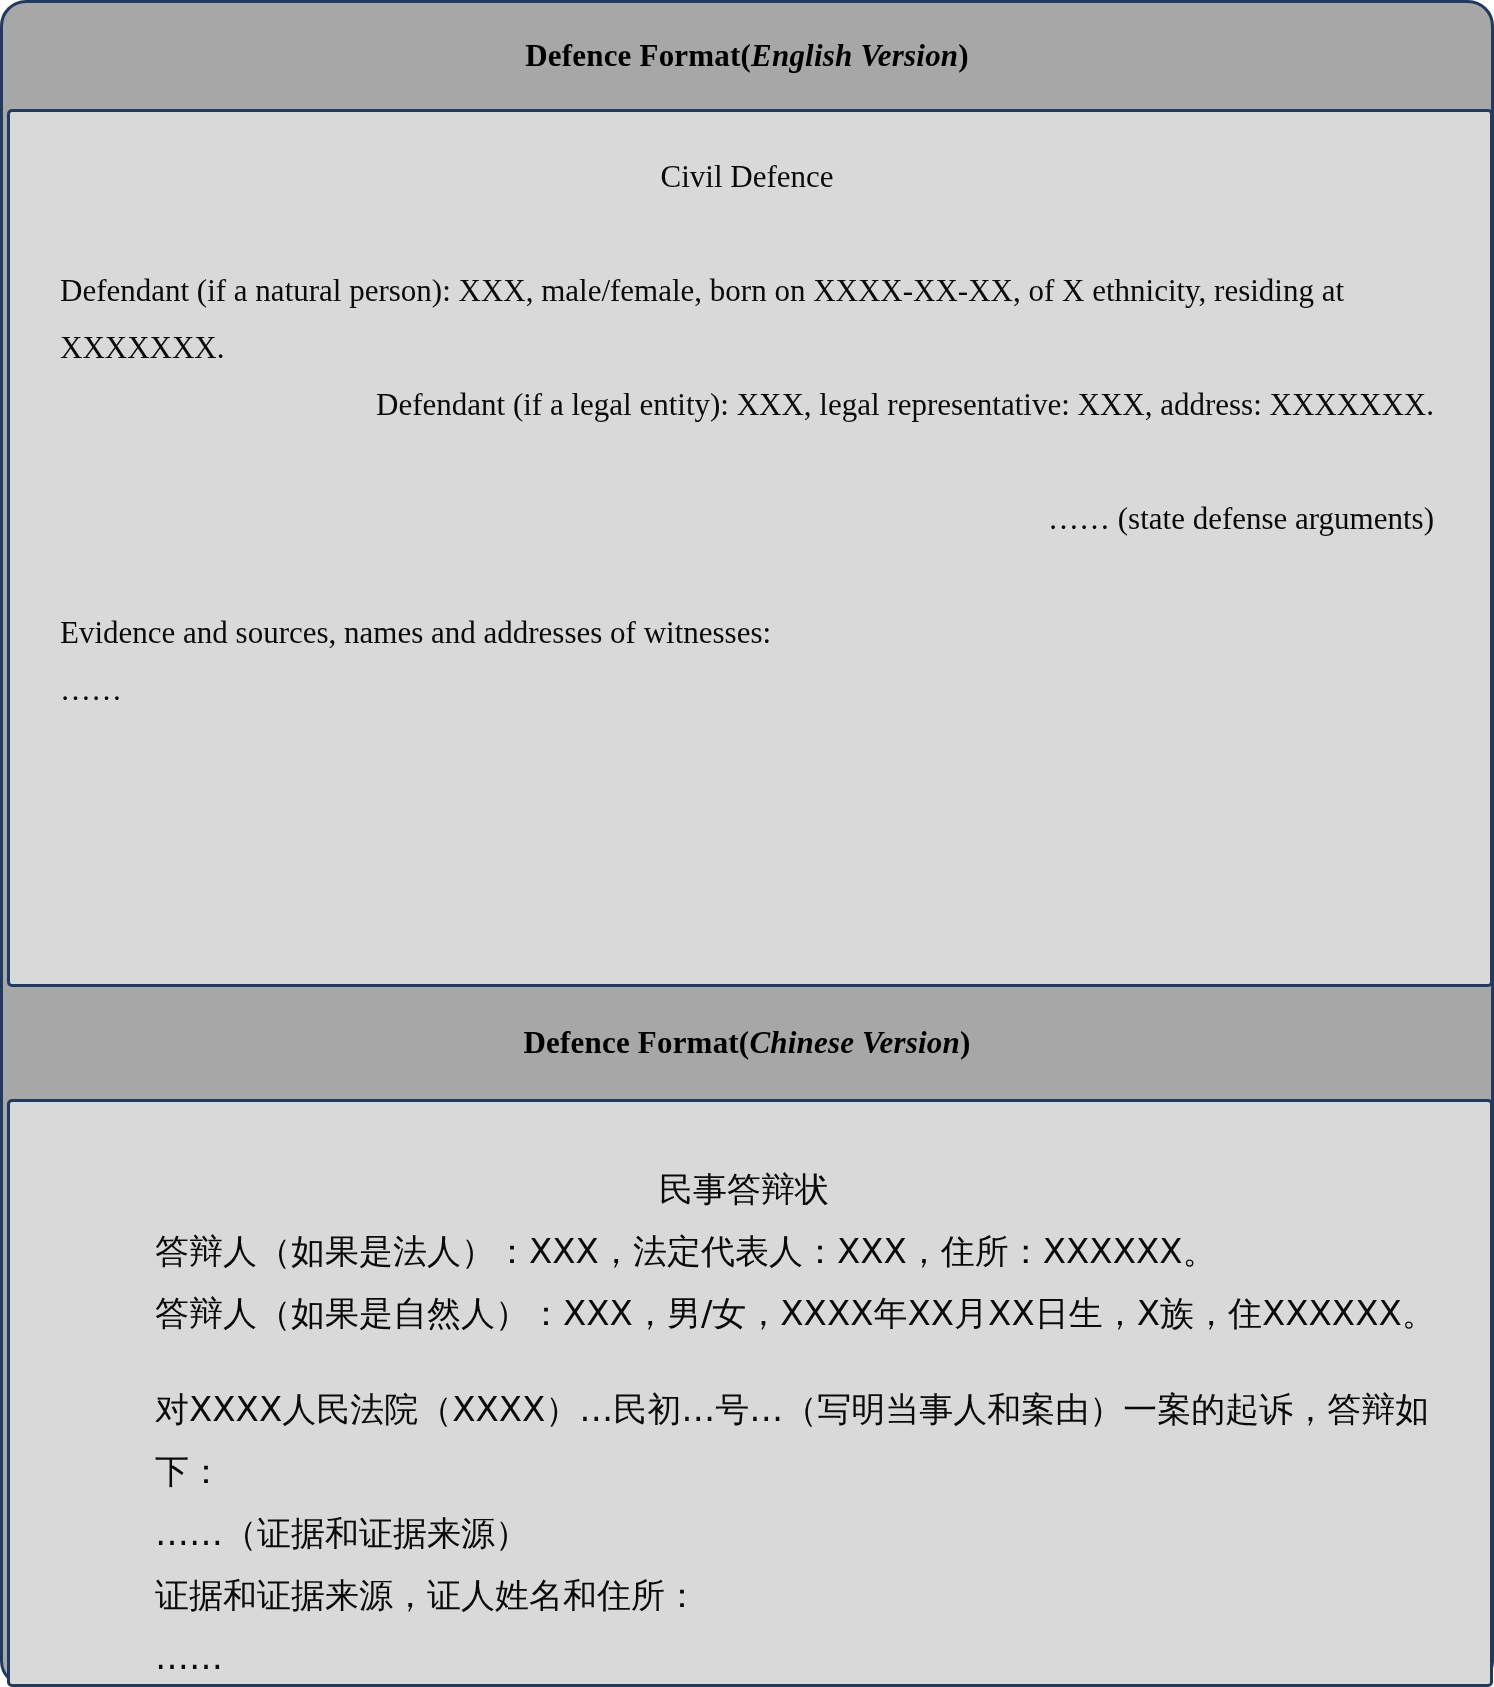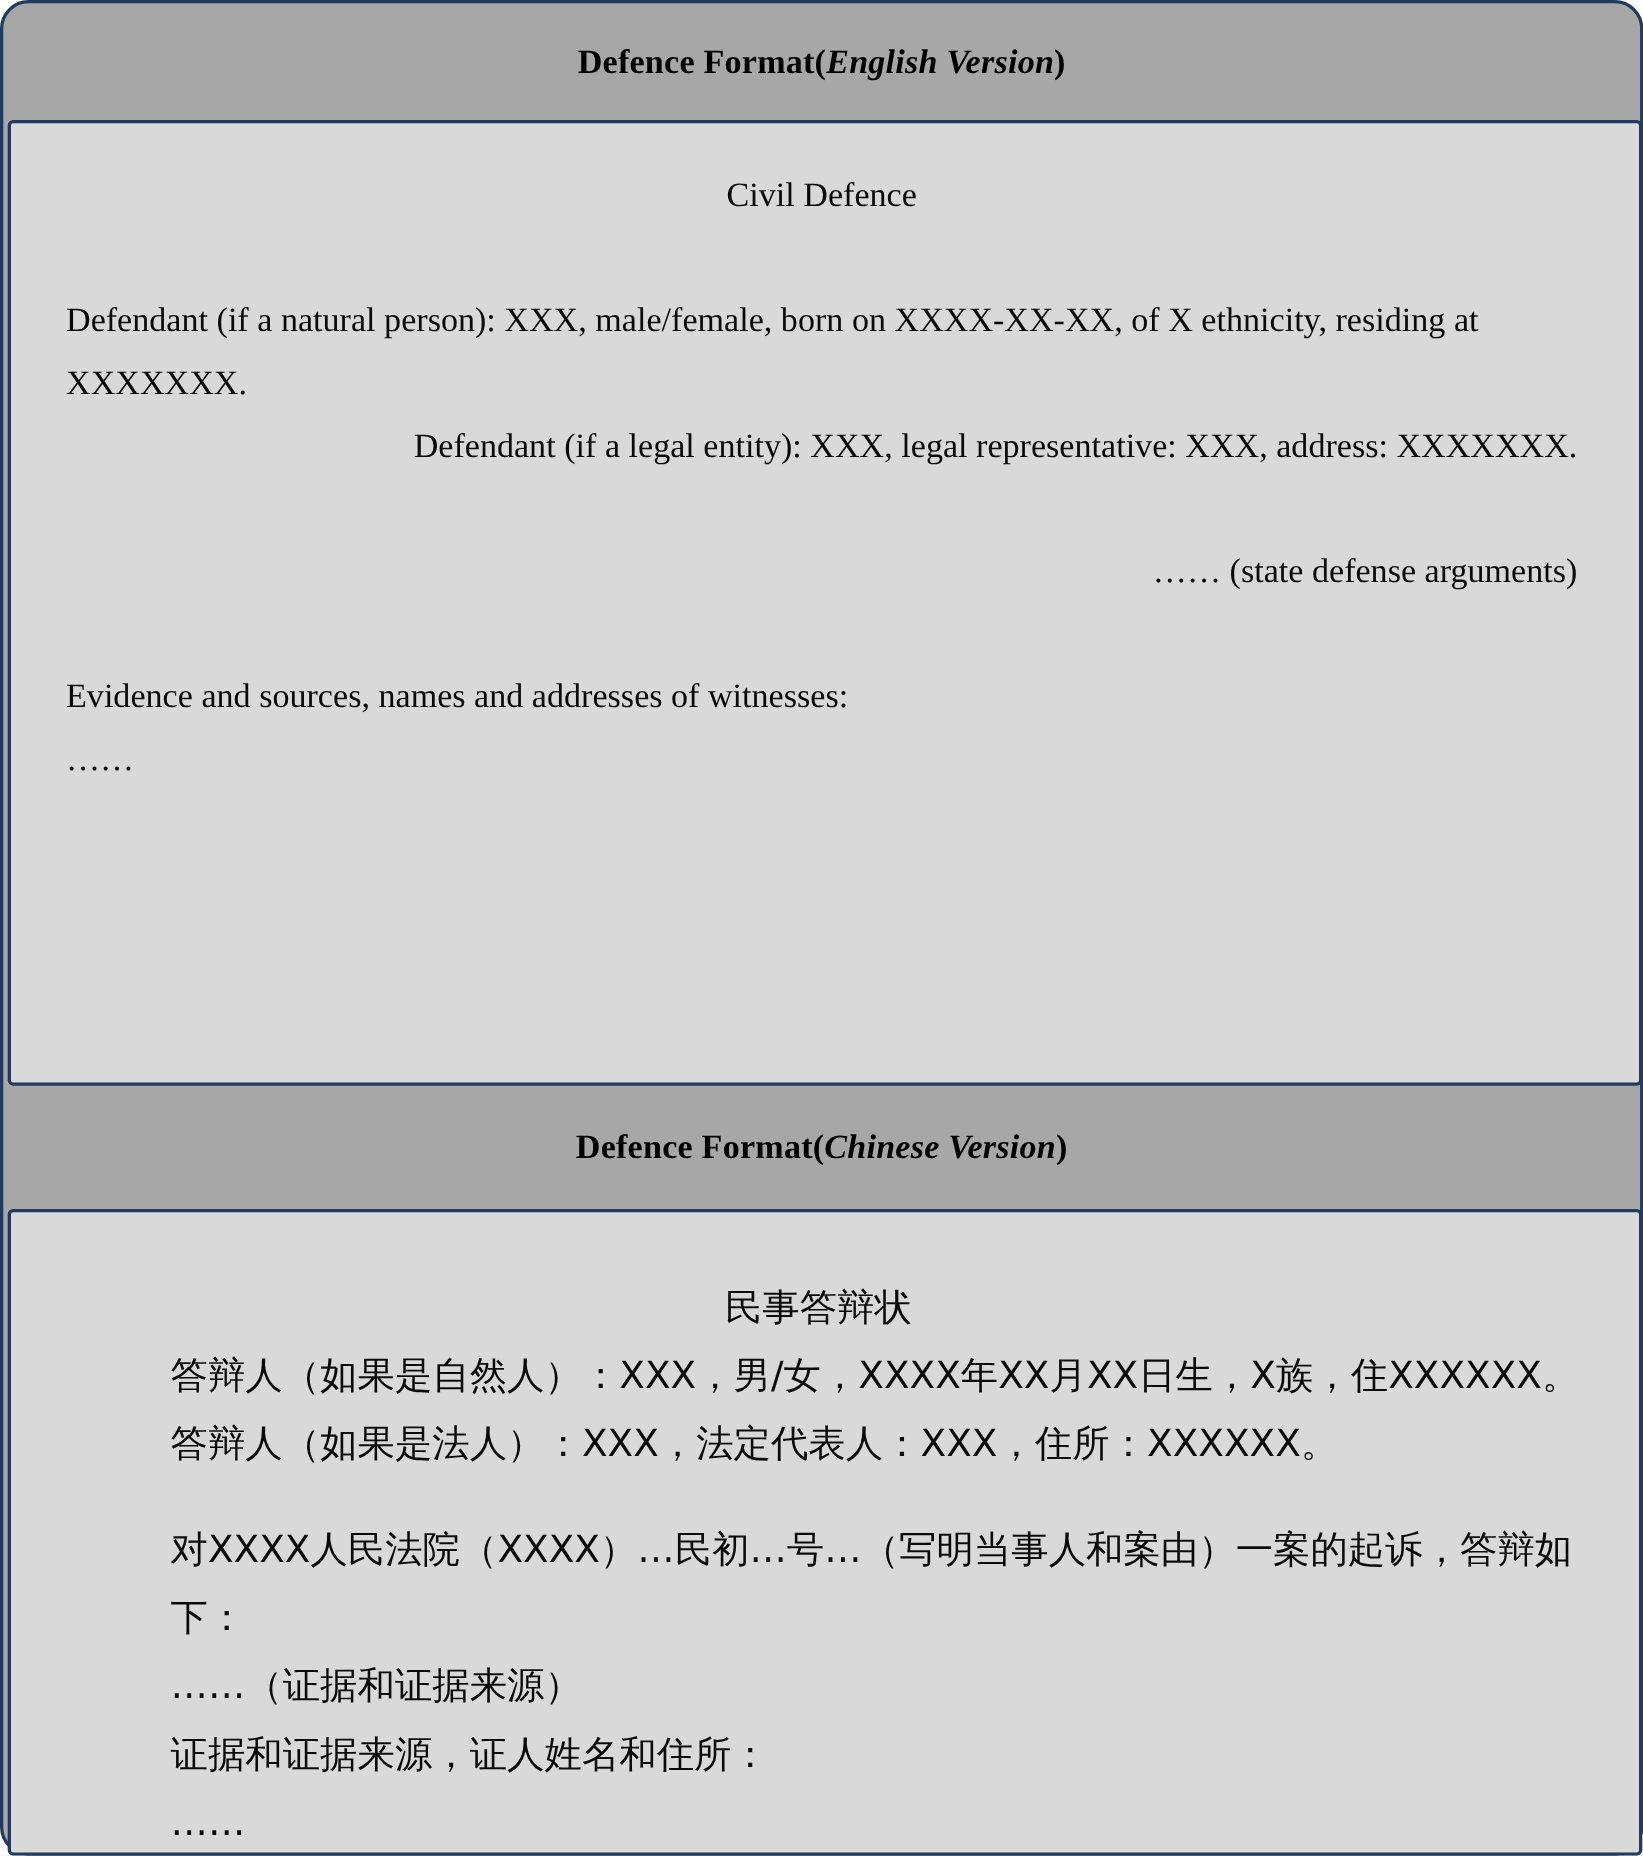--- a/index.html
+++ b/index.html
@@ -100,21 +100,21 @@
     <p>Evidence and sources, names and addresses of witnesses:</p>
     <p>……</p>
   </div>
 
   <div class="band band-chinese">
     <div class="band-title"><span>Defence Format(</span><em>Chinese Version</em><span>)</span></div>
   </div>
 
   <div class="panel panel-chinese">
     <div class="panel-heading">民事答辩状</div>
+    <p>答辩人（如果是法人）：XXX，法定代表人：XXX，住所：XXXXXX。</p>
     <p>答辩人（如果是自然人）：XXX，男/女，XXXX年XX月XX日生，X族，住XXXXXX。</p>
-    <p>答辩人（如果是法人）：XXX，法定代表人：XXX，住所：XXXXXX。</p>
     <p class="gap-before">对XXXX人民法院（XXXX）…民初…号…（写明当事人和案由）一案的起诉，答辩如下：</p>
     <p>……（证据和证据来源）</p>
     <p>证据和证据来源，证人姓名和住所：</p>
     <p>……</p>
   </div>
 
 </div>
 
 </body></html>

